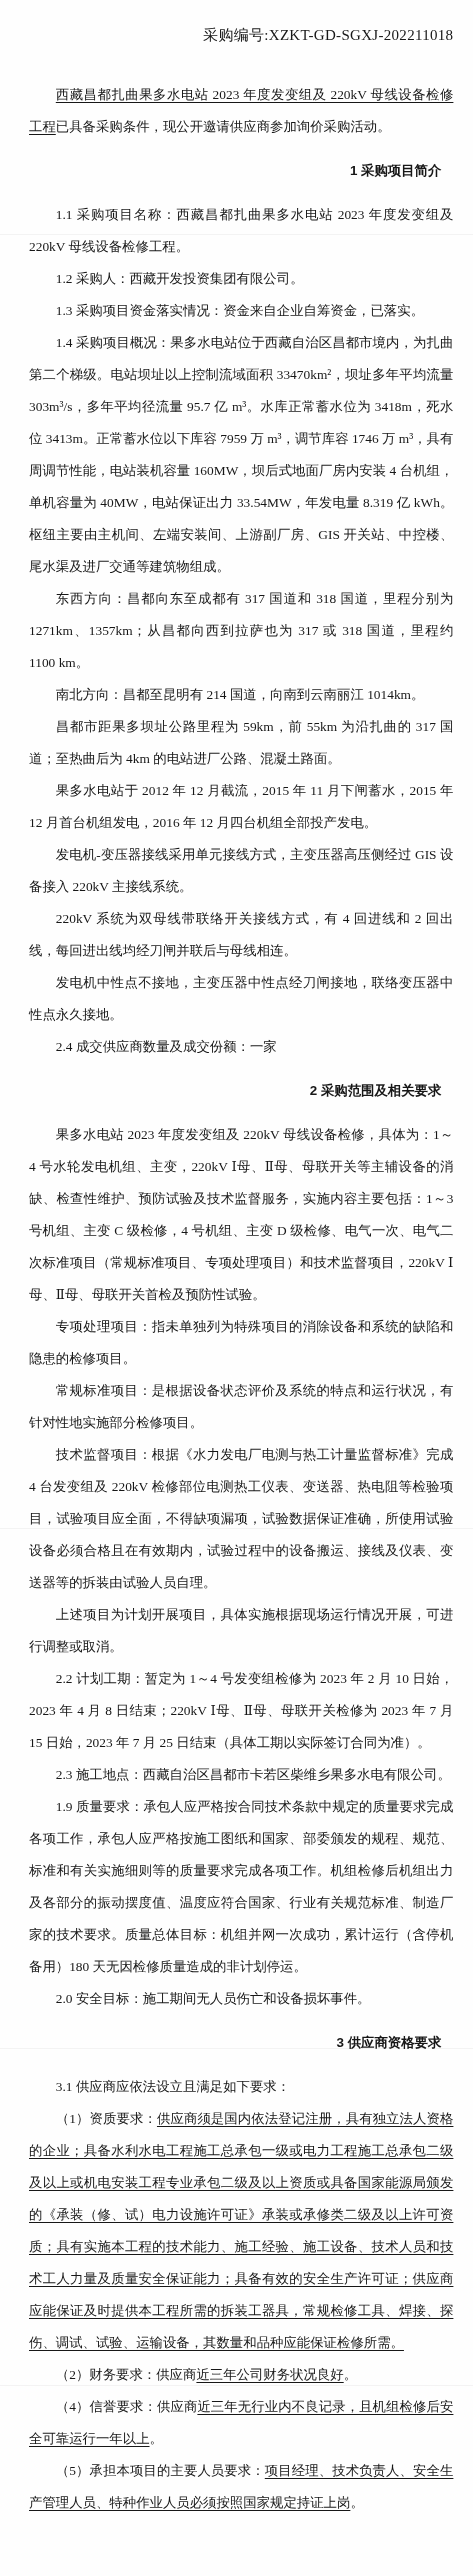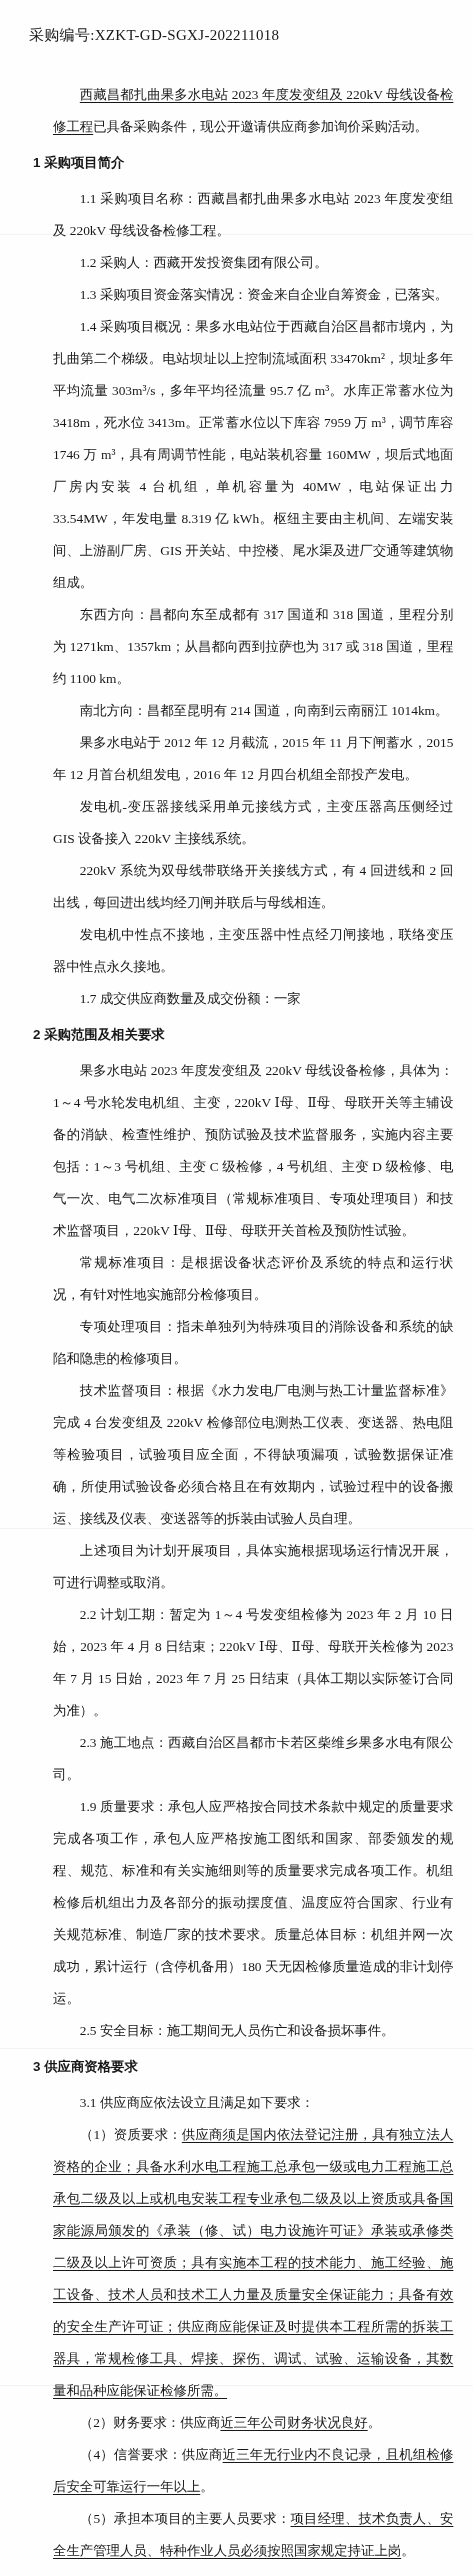--- a/index.html
+++ b/index.html
@@ -11,33 +11,34 @@
     background:#fefefe;
     color:#171717;
     font-family:"Liberation Serif","DejaVu Serif",serif;
     font-size:13.4px;
     line-height:32px;
     box-sizing:border-box;
     padding:15px 20.6px 41px 29px;
     overflow:hidden;
   }
   .doc-number{
-    text-align:left;
+    text-align:right;
     font-size:15px;
     margin:4.1px 0 27.5px 0;
     letter-spacing:0.3px;
   }
   p{margin:0;text-align:justify;}
-  .ind{text-indent:2em;margin-left:24px;}
+  .ind{text-indent:2em;}
   h2{
     font-size:13.4px;
     line-height:32px;
-    margin:4px;
+    margin:12px;
     font-weight:bold;
     font-family:"Liberation Sans","DejaVu Sans",sans-serif;
+    text-align:right;
   }
   .u{text-decoration:underline;text-underline-offset:3.4px;text-decoration-thickness:0.7px;}
   .seam{position:absolute;left:0;width:100%;height:1.4px;background:rgba(110,110,110,.08);}
 </style>
 </head>
 <body>
 
 <div class="page">
 
   <div class="seam" style="top:234px"></div>
@@ -49,36 +50,37 @@
 
   <p class="ind"><span class="u">西藏昌都扎曲果多水电站 2023 年度发变组及 220kV 母线设备检修工程</span><span>已具备采购条件，现公开邀请供应商参加询价采购活动。</span></p>
 
   <h2>1 采购项目简介</h2>
   <p class="ind">1.1 采购项目名称：西藏昌都扎曲果多水电站 2023 年度发变组及 220kV 母线设备检修工程。</p>
   <p class="ind">1.2 采购人：西藏开发投资集团有限公司。</p>
   <p class="ind">1.3 采购项目资金落实情况：资金来自企业自筹资金，已落实。</p>
   <p class="ind">1.4 采购项目概况：果多水电站位于西藏自治区昌都市境内，为扎曲第二个梯级。电站坝址以上控制流域面积 33470km²，坝址多年平均流量 303m³/s，多年平均径流量 95.7 亿 m³。水库正常蓄水位为 3418m，死水位 3413m。正常蓄水位以下库容 7959 万 m³，调节库容 1746 万 m³，具有周调节性能，电站装机容量 160MW，坝后式地面厂房内安装 4 台机组，单机容量为 40MW，电站保证出力 33.54MW，年发电量 8.319 亿 kWh。枢纽主要由主机间、左端安装间、上游副厂房、GIS 开关站、中控楼、尾水渠及进厂交通等建筑物组成。</p>
   <p class="ind">东西方向：昌都向东至成都有 317 国道和 318 国道，里程分别为 1271km、1357km；从昌都向西到拉萨也为 317 或 318 国道，里程约 1100 km。</p>
   <p class="ind">南北方向：昌都至昆明有 214 国道，向南到云南丽江 1014km。</p>
+  <p class="ind">昌都市距果多坝址公路里程为 59km，前 55km 为沿扎曲的 317 国道；至热曲后为 4km 的电站进厂公路、混凝土路面。</p>
   <p class="ind">果多水电站于 2012 年 12 月截流，2015 年 11 月下闸蓄水，2015 年 12 月首台机组发电，2016 年 12 月四台机组全部投产发电。</p>
   <p class="ind">发电机-变压器接线采用单元接线方式，主变压器高压侧经过 GIS 设备接入 220kV 主接线系统。</p>
   <p class="ind">220kV 系统为双母线带联络开关接线方式，有 4 回进线和 2 回出线，每回进出线均经刀闸并联后与母线相连。</p>
   <p class="ind">发电机中性点不接地，主变压器中性点经刀闸接地，联络变压器中性点永久接地。</p>
-  <p class="ind">1.7 成交供应商数量及成交份额：一家</p>
+  <p class="ind">2.4 成交供应商数量及成交份额：一家</p>
 
   <h2>2 采购范围及相关要求</h2>
   <p class="ind">果多水电站 2023 年度发变组及 220kV 母线设备检修，具体为：1～4 号水轮发电机组、主变，220kV Ⅰ母、Ⅱ母、母联开关等主辅设备的消缺、检查性维护、预防试验及技术监督服务，实施内容主要包括：1～3 号机组、主变 C 级检修，4 号机组、主变 D 级检修、电气一次、电气二次标准项目（常规标准项目、专项处理项目）和技术监督项目，220kV Ⅰ母、Ⅱ母、母联开关首检及预防性试验。</p>
+  <p class="ind">专项处理项目：指未单独列为特殊项目的消除设备和系统的缺陷和隐患的检修项目。</p>
   <p class="ind">常规标准项目：是根据设备状态评价及系统的特点和运行状况，有针对性地实施部分检修项目。</p>
-  <p class="ind">专项处理项目：指未单独列为特殊项目的消除设备和系统的缺陷和隐患的检修项目。</p>
   <p class="ind">技术监督项目：根据《水力发电厂电测与热工计量监督标准》完成 4 台发变组及 220kV 检修部位电测热工仪表、变送器、热电阻等检验项目，试验项目应全面，不得缺项漏项，试验数据保证准确，所使用试验设备必须合格且在有效期内，试验过程中的设备搬运、接线及仪表、变送器等的拆装由试验人员自理。</p>
   <p class="ind">上述项目为计划开展项目，具体实施根据现场运行情况开展，可进行调整或取消。</p>
   <p class="ind">2.2 计划工期：暂定为 1～4 号发变组检修为 2023 年 2 月 10 日始，2023 年 4 月 8 日结束；220kV Ⅰ母、Ⅱ母、母联开关检修为 2023 年 7 月 15 日始，2023 年 7 月 25 日结束（具体工期以实际签订合同为准）。</p>
   <p class="ind">2.3 施工地点：西藏自治区昌都市卡若区柴维乡果多水电有限公司。</p>
   <p class="ind">1.9 质量要求：承包人应严格按合同技术条款中规定的质量要求完成各项工作，承包人应严格按施工图纸和国家、部委颁发的规程、规范、标准和有关实施细则等的质量要求完成各项工作。机组检修后机组出力及各部分的振动摆度值、温度应符合国家、行业有关规范标准、制造厂家的技术要求。质量总体目标：机组并网一次成功，累计运行（含停机备用）180 天无因检修质量造成的非计划停运。</p>
-  <p class="ind">2.5 安全目标：施工期间无人员伤亡和设备损坏事件。</p>
+  <p class="ind">2.0 安全目标：施工期间无人员伤亡和设备损坏事件。</p>
 
   <h2>3 供应商资格要求</h2>
   <p class="ind">3.1 供应商应依法设立且满足如下要求：</p>
   <p class="ind"><span>（1）资质要求：</span><span class="u">供应商须是国内依法登记注册，具有独立法人资格的企业；具备水利水电工程施工总承包一级或电力工程施工总承包二级及以上或机电安装工程专业承包二级及以上资质或具备国家能源局颁发的《承装（修、试）电力设施许可证》承装或承修类二级及以上许可资质；具有实施本工程的技术能力、施工经验、施工设备、技术人员和技术工人力量及质量安全保证能力；具备有效的安全生产许可证；供应商应能保证及时提供本工程所需的拆装工器具，常规检修工具、焊接、探伤、调试、试验、运输设备，其数量和品种应能保证检修所需。</span></p>
   <p class="ind"><span>（2）财务要求：供应商</span><span class="u">近三年公司财务状况良好</span><span>。</span></p>
   <p class="ind"><span>（4）信誉要求：供应商</span><span class="u">近三年无行业内不良记录，且机组检修后安全可靠运行一年以上</span><span>。</span></p>
   <p class="ind"><span>（5）承担本项目的主要人员要求：</span><span class="u">项目经理、技术负责人、安全生产管理人员、特种作业人员必须按照国家规定持证上岗</span><span>。</span></p>
   <p class="ind"></p>
 
 </div>

